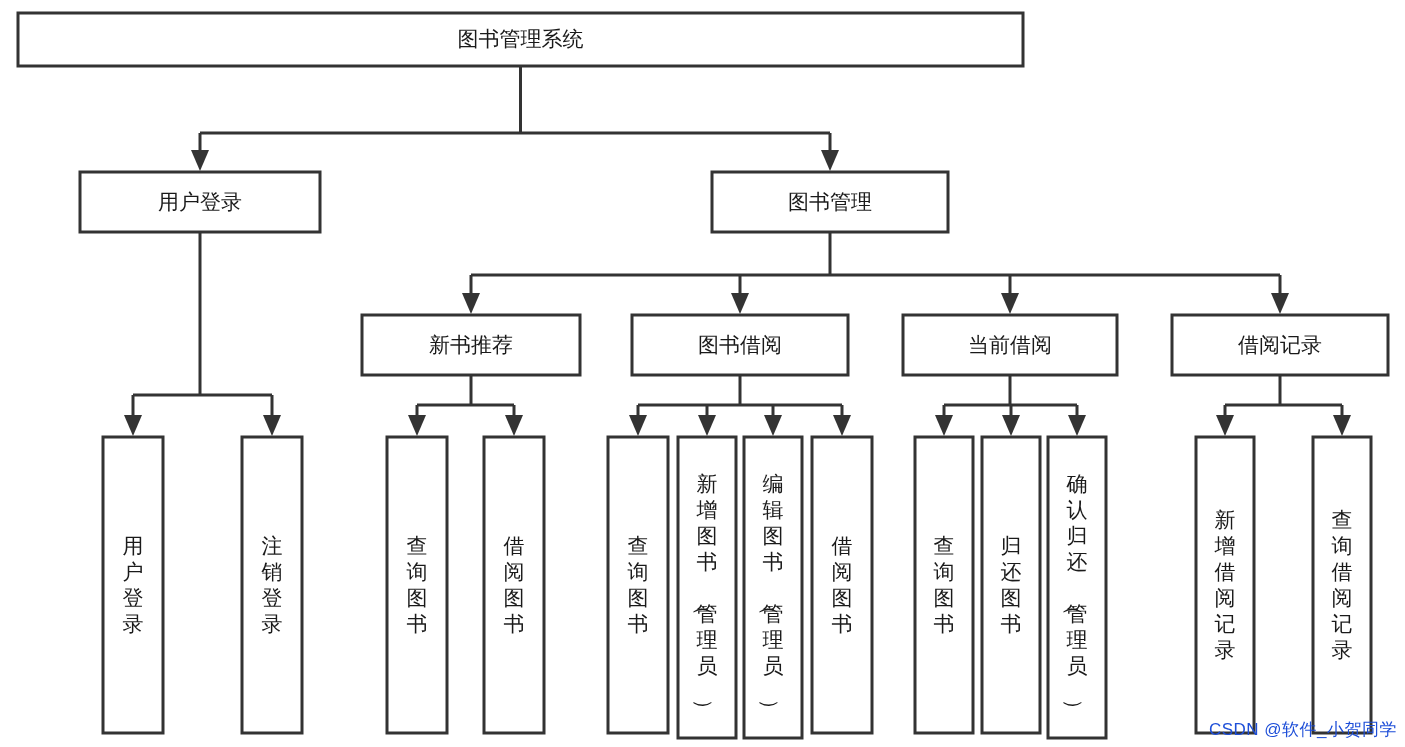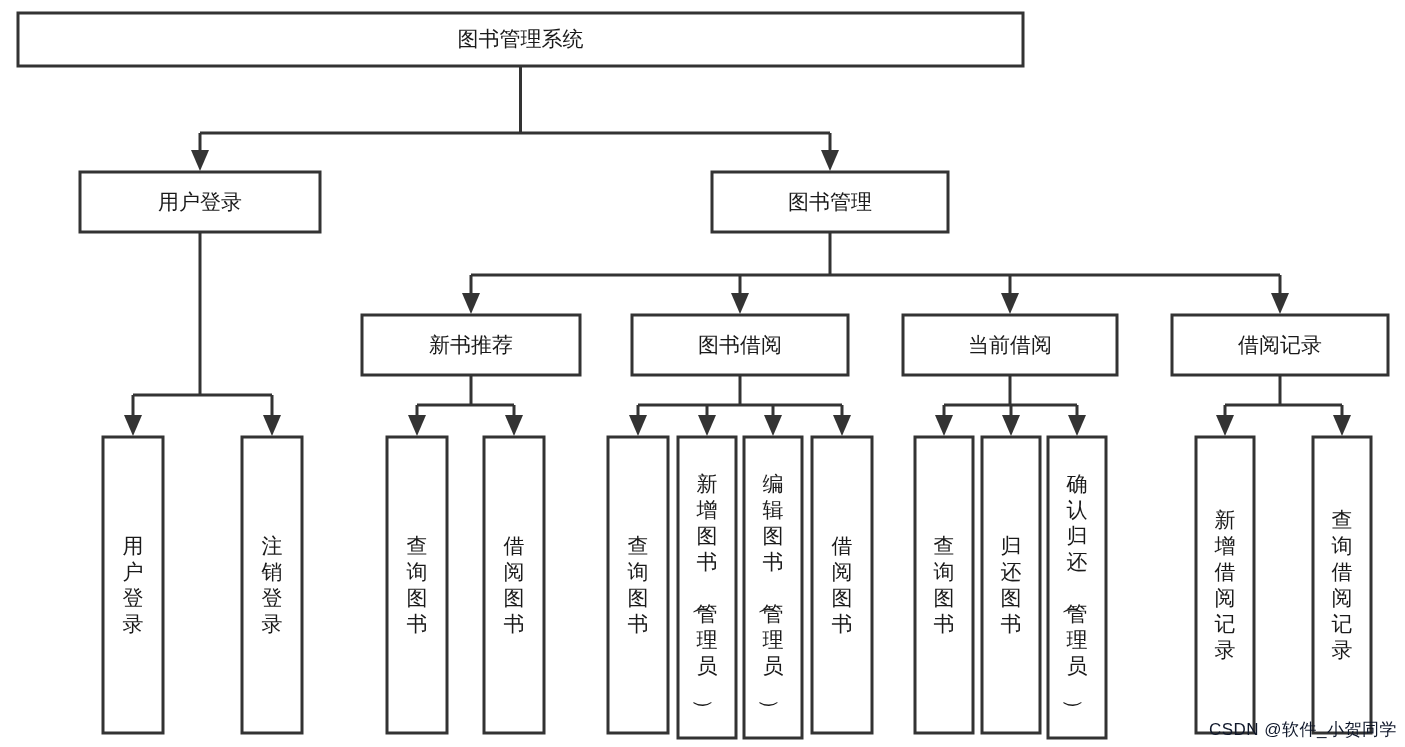--- a/index.html
+++ b/index.html
@@ -17,21 +17,21 @@
     font-family:"Liberation Sans","DejaVu Sans",sans-serif;
     font-size:21px;fill:#1a1a1a;text-anchor:middle;dominant-baseline:middle;
   }
   .label-v{
     font-family:"Liberation Sans","DejaVu Sans",sans-serif;
     font-size:21px;fill:#1a1a1a;text-anchor:middle;
   }
   .watermark{
     position:absolute;right:8px;bottom:6px;
     font-family:"Liberation Sans","DejaVu Sans",sans-serif;
-    font-size:17px;color:#0f172a;white-space:nowrap;letter-spacing:0.5px;
+    font-size:17px;color:#1d4ed8;white-space:nowrap;letter-spacing:0.5px;
   }
 </style>
 </head>
 <body>
 
 <div id="diagram-root">
   <svg id="tree" viewBox="0 0 1405 747">
     <g id="edge-layer">
         <path class="connector" d="M 520.5 66 L 520.5 133"></path>
         <path class="connector" d="M 200 133 L 830 133"></path>

